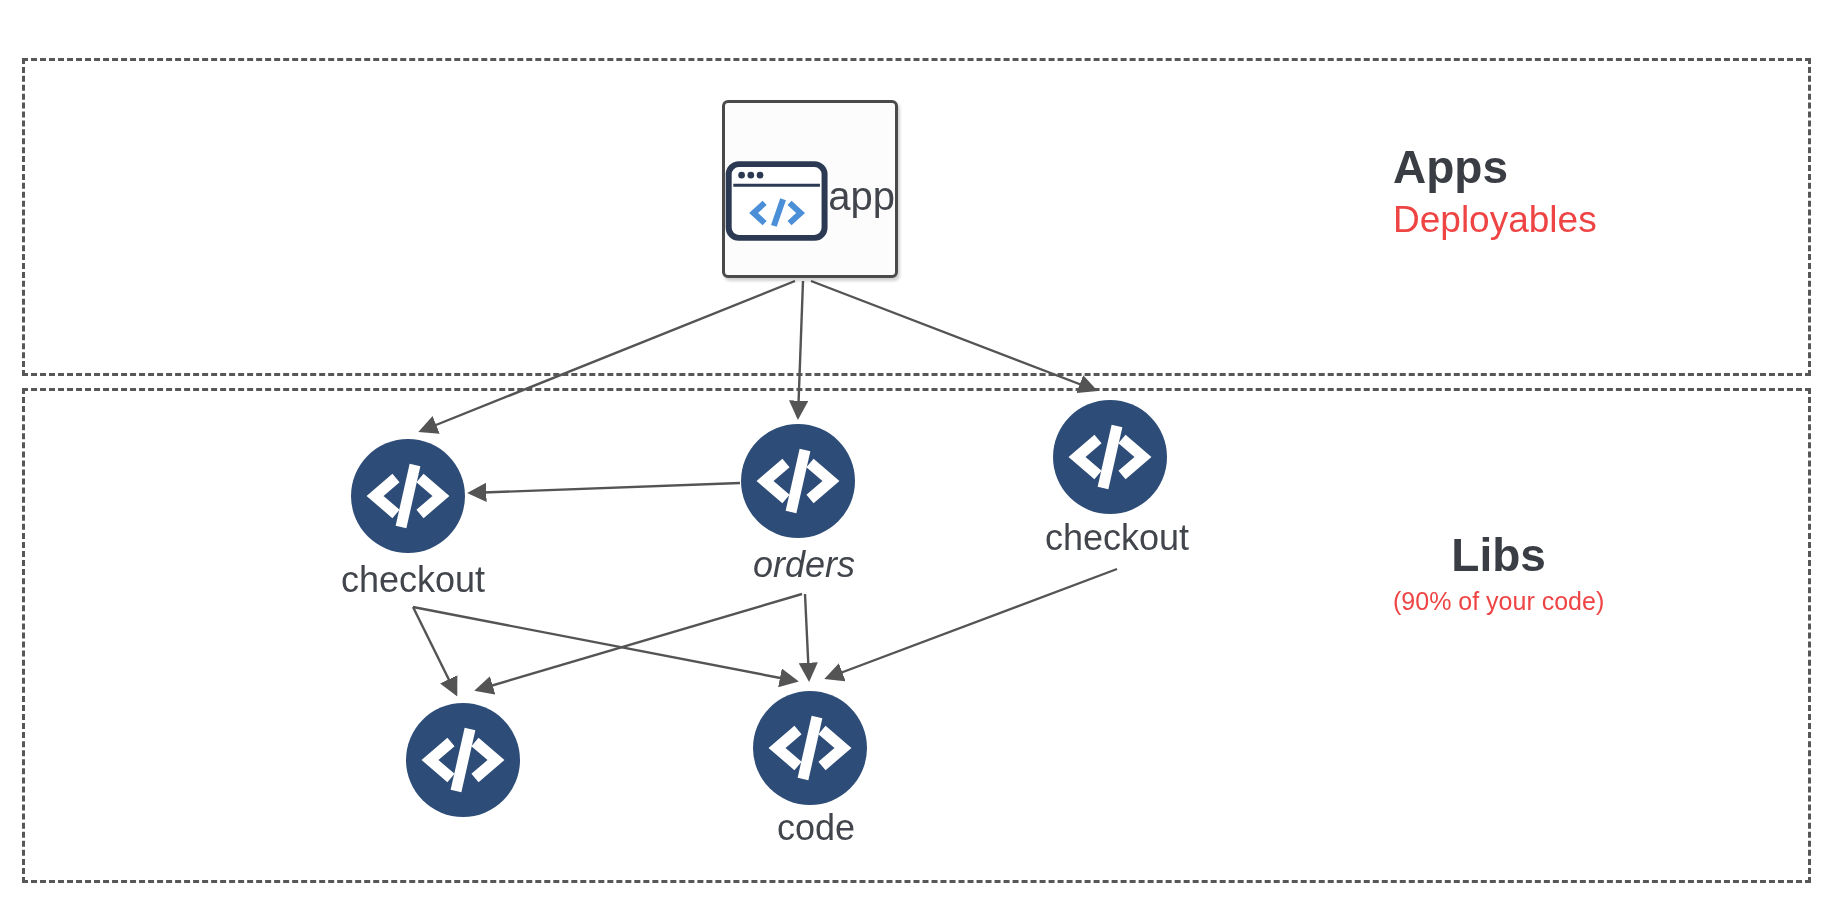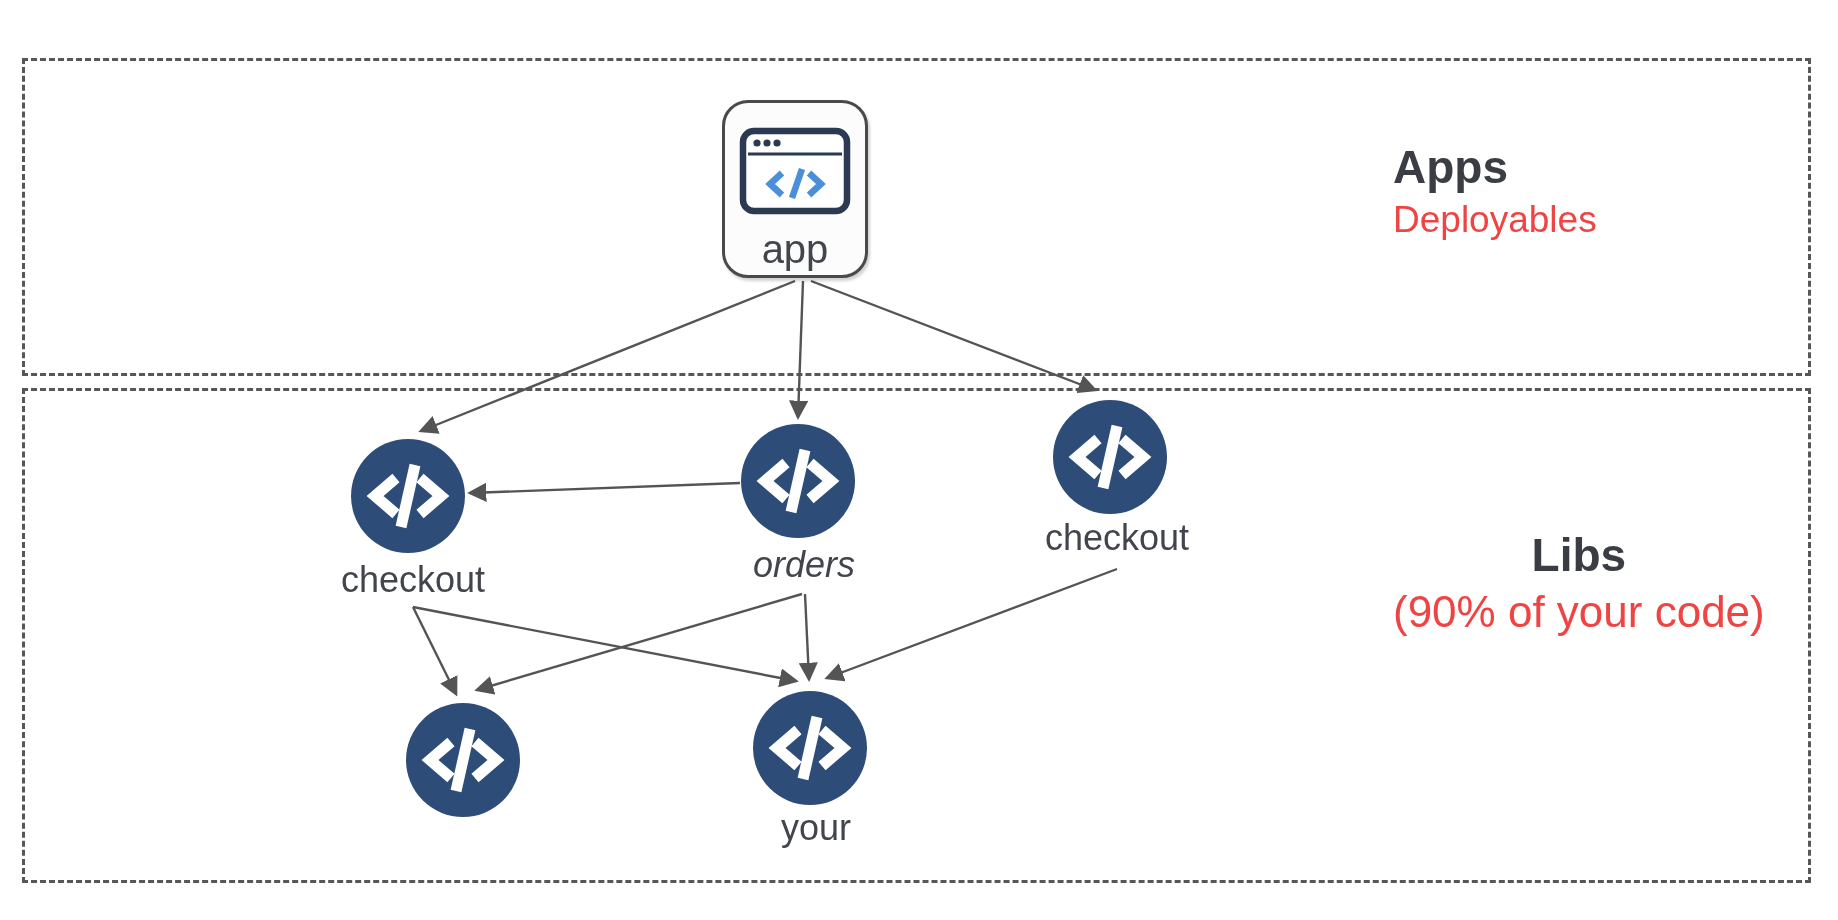--- a/index.html
+++ b/index.html
@@ -23,43 +23,43 @@
   }
   .zone-apps { left: 22px; top: 58px;  width: 1789px; height: 318px; }
   .zone-libs { left: 22px; top: 388px; width: 1789px; height: 495px; }
 
   
   .zone-label { position: absolute; left: 1393px; color: #3a3e44; }
   .zone-label-apps { top: 124px; }
   .zone-label-libs { top: 512px; text-align: center; }
   .zone-title    { font-size: 46px; font-weight: bold; line-height: 1.15; margin-top: 17px; }
   .zone-subtitle { font-size: 37px; line-height: 1.2; margin-top: 4px; color: #ef4444; }
-  .zone-subtitle-small { font-size: 44px; }
+  .zone-subtitle-small { font-size: 25px; }
 
   
   .edges {
     position: absolute;
     left: 0; top: 0;
     width: 1838px; height: 920px;
     pointer-events: none;
   }
   .edge { stroke: #545454; stroke-width: 2.4; fill: none; }
 
   
   .app-node {
     position: absolute;
     left: 722px; top: 100px;
-    width: 146px; height: 178px;
+    width: 176px; height: 178px;
     box-sizing: border-box;
     background: #fcfcfc;
     border: 3px solid #4a4a4a;
-    border-radius: 26px;
+    border-radius: 6px;
     box-shadow: 2px 3px 3px rgba(0,0,0,0.18);
     display: flex;
-    flex-direction: column;
+    flex-direction: row;
     align-items: center;
   }
   .browser-icon { margin-top: 24px; }
   .app-label {
     margin-top: 14px;
     font-size: 40px;
     color: #42464c;
     line-height: 1;
   }
 
@@ -177,15 +177,15 @@
 
   <div class="lib-node" style="left:753px; top:691px;">
     <svg width="114" height="114" viewBox="0 0 114 114">
       <g stroke="#ffffff" stroke-width="11" fill="none" stroke-linecap="butt" stroke-linejoin="miter">
         <polyline points="45,39 24,57 45,75"></polyline>
         <line x1="64" y1="26" x2="50" y2="88"></line>
         <polyline points="69,39 90,57 69,75"></polyline>
       </g>
     </svg>
   </div>
-  <div class="node-label" style="left:706px; top:808px;">your</div>
+  <div class="node-label" style="left:706px; top:808px;">code</div>
 
 </div>
 
 </body></html>

